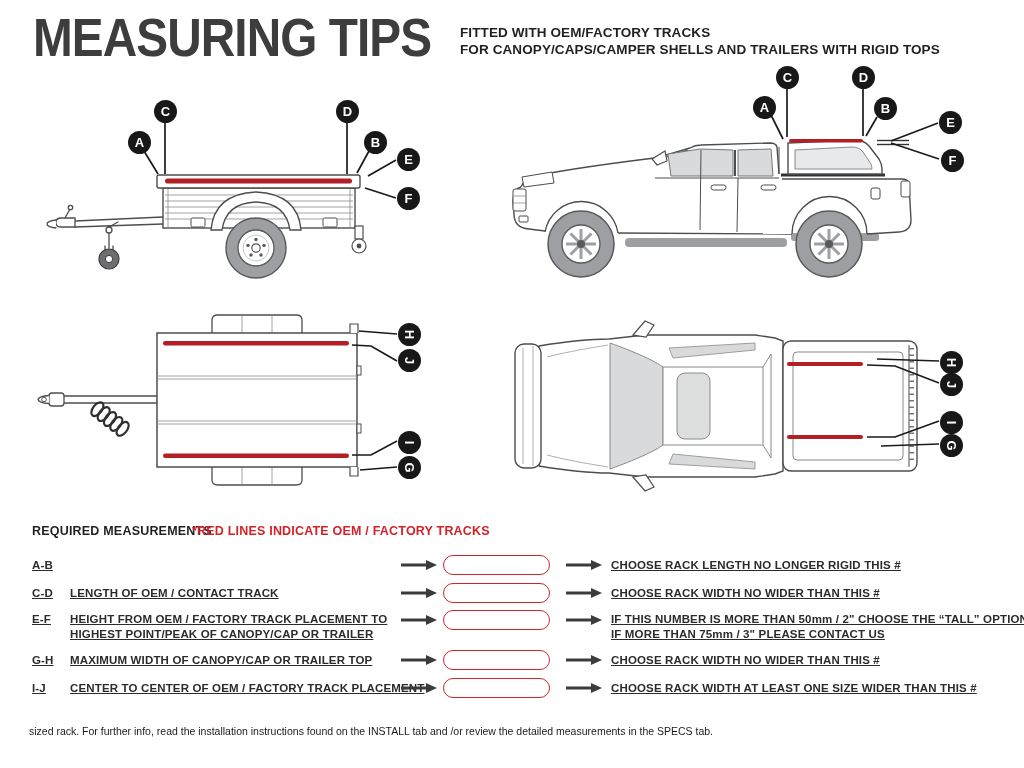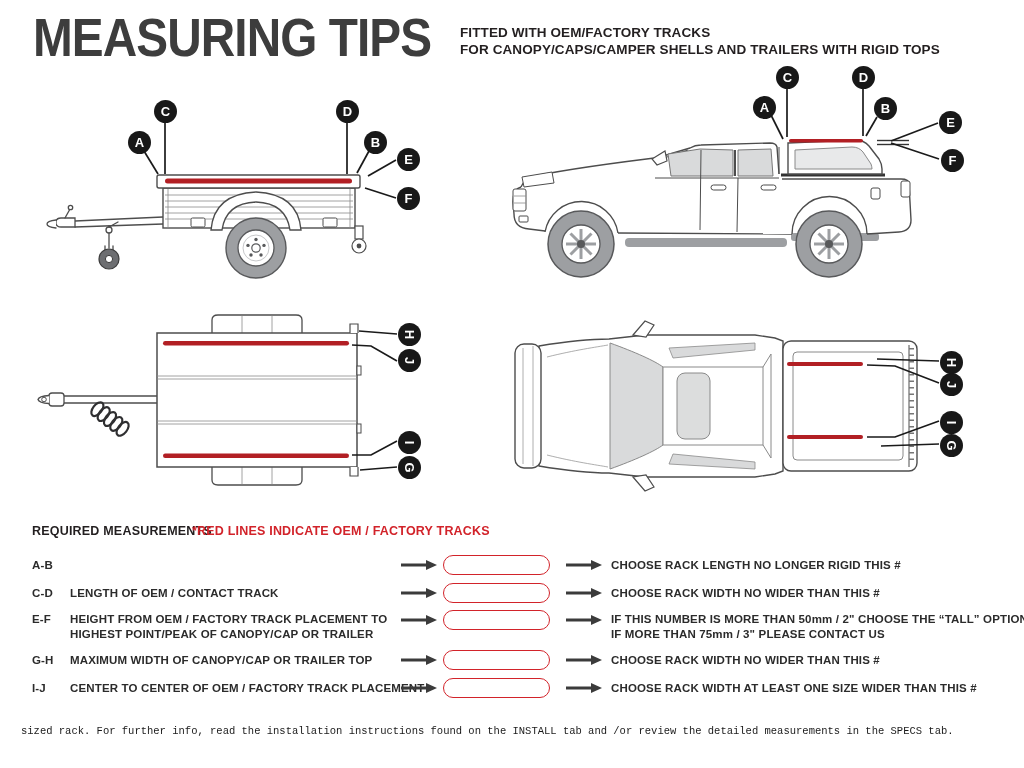--- a/index.html
+++ b/index.html
@@ -9,25 +9,25 @@
   .title{left:33px;top:13px;font-size:53px;line-height:50px;font-weight:800;color:#3d3d3d;
          white-space:nowrap;transform:scaleX(.9);transform-origin:0 0;letter-spacing:-1px;}
   .subtitle{left:460px;top:24px;font-size:13.5px;font-weight:700;line-height:17px;
             letter-spacing:.1px;color:#231f20;white-space:nowrap;}
   .badge{position:absolute;width:23px;height:23px;border-radius:50%;background:#181818;color:#fff;
          display:flex;align-items:center;justify-content:center;font-size:13px;font-weight:700;}
   .badge span{display:block;}
   .rot{transform:rotate(90deg);}
   .sechead{font-size:12.5px;font-weight:700;letter-spacing:.2px;white-space:nowrap;}
   .rednote{color:#d2232a;}
-  .mtext{font-size:11.5px;font-weight:700;letter-spacing:.15px;white-space:nowrap;color:#2b2b2b;}
+  .mtext{font-size:11.5px;font-weight:700;letter-spacing:.15px;white-space:nowrap;color:#2b2b2b;text-decoration:underline;}
   .pill{position:absolute;width:107px;height:20px;border:1.4px solid #d2232a;border-radius:11px;
         background:#fff;box-sizing:border-box;}
   .foot{left:21px;top:725px;font-size:10.5px;line-height:13.5px;color:#1a1a1a;white-space:nowrap;}
-  .foot .l2{font-family:Liberation Mono, monospace;}
+  .foot .l2{margin-left:8px;}
 </style>
 </head>
 <body>
 
 <div class="canvas">
 
   <div class="abs title">MEASURING TIPS</div>
   <div class="abs subtitle">
     <div>FITTED WITH OEM/FACTORY TRACKS</div>
     <div>FOR CANOPY/CAPS/CAMPER SHELLS AND TRAILERS WITH RIGID TOPS</div>

